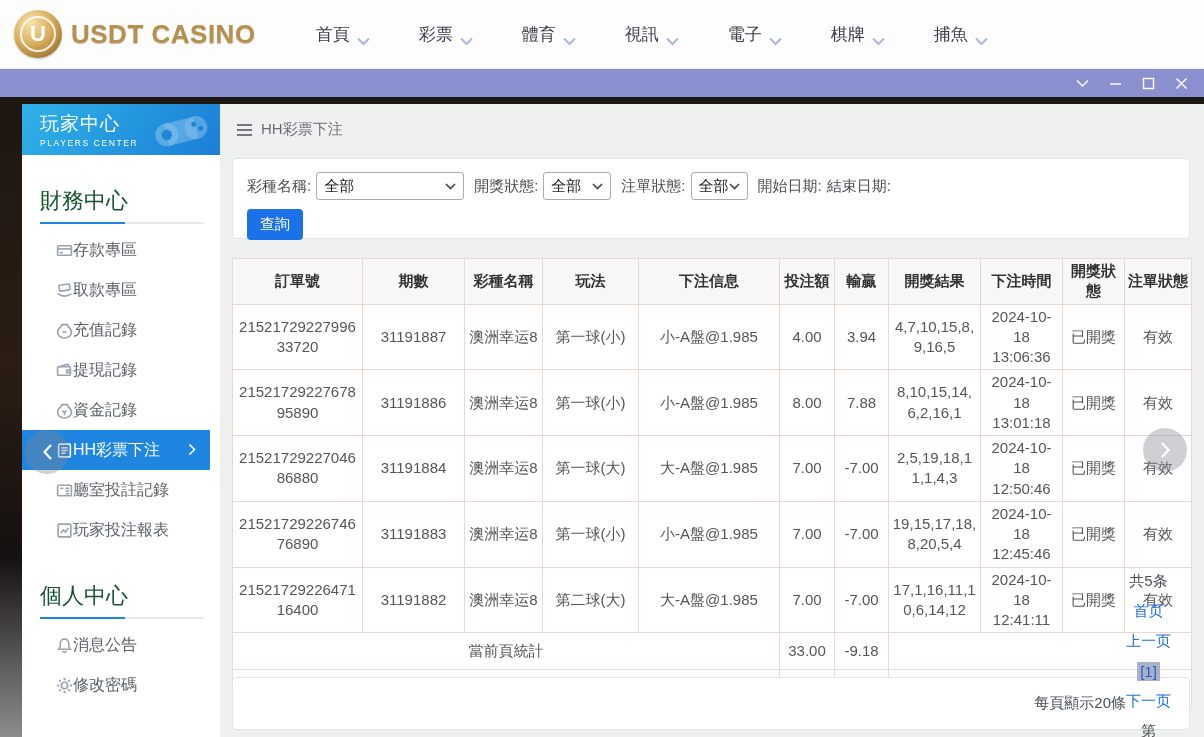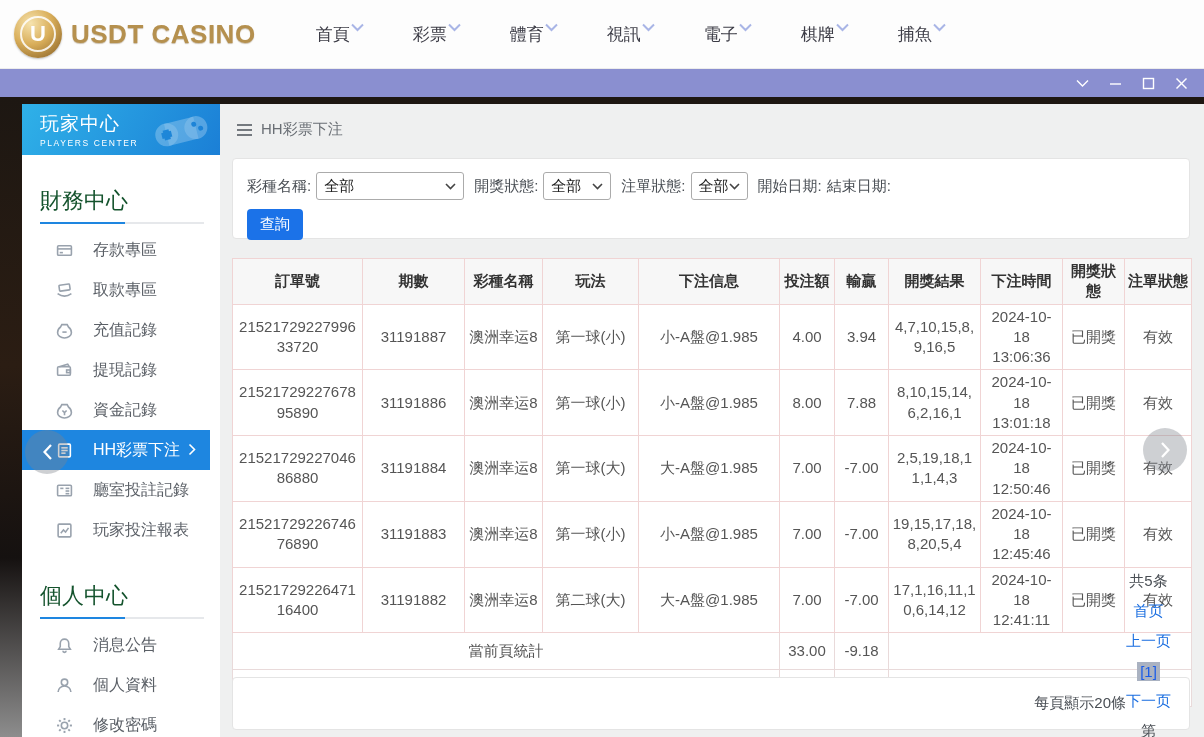--- a/index.html
+++ b/index.html
@@ -13,21 +13,21 @@
   .logo { display:flex; align-items:center; margin-left:14px; cursor:pointer; }
   .logo-badge { position:relative; width:48px; height:48px; border-radius:50%;
     background: radial-gradient(circle at 35% 28%, #f6e3ae, #d9ae5a 45%, #8d6528 92%);
     display:flex; align-items:center; justify-content:center; box-shadow:0 1px 2px rgba(0,0,0,.25); }
   .logo-badge::before { content:""; position:absolute; inset:6px; border-radius:50%;
     border:2px solid rgba(255,255,255,.85); }
   .logo-badge span { position:relative; color:#fff; font-weight:bold; font-size:22px; }
   .logo-text { margin-left:9px; font-size:26px; font-weight:800; letter-spacing:.5px;
     color:#b5904e; text-shadow:0 1px 1px rgba(110,75,20,.35); }
   .nav-items { display:flex; gap:49px; margin-left:60px; }
-  .nav-item { display:flex; align-items:flex-start; gap:1px; font-size:17px; color:#3c3c46; cursor:pointer; }
+  .nav-item { display:flex; align-items:flex-end; gap:7px; font-size:17px; color:#3c3c46; cursor:pointer; }
   .nav-item svg { display:block; }
 
   
   .titlebar { position:absolute; left:0; top:69px; width:1204px; height:28px; background:#8a8fd0;
     display:flex; align-items:center; justify-content:flex-end; gap:20px; padding-right:16px; z-index:3; }
   .tb-btn { cursor:pointer; display:flex; align-items:center; }
 
   
   .backdrop { position:absolute; left:0; top:97px; width:1204px; height:640px;
     background:linear-gradient(180deg,#1d1712 0%, #2b1d13 42%, #151110 72%, #8d8d8d 100%); }
@@ -35,21 +35,21 @@
   
   .sidebar { position:absolute; left:22px; top:104px; width:198px; height:633px; background:#fff; z-index:2; }
   .sb-header { height:51px; background:linear-gradient(120deg,#2fb1e8,#1b7fd6); color:#fff;
     padding:7px 0 0 18px; position:relative; overflow:hidden; }
   .sb-title { font-size:19px; font-weight:normal; letter-spacing:1px; }
   .sb-sub { font-size:8.5px; letter-spacing:1.6px; margin-top:1px; }
   .sb-pad { position:absolute; right:8px; top:6px; opacity:.45; transform:rotate(-14deg); }
   .sb-section-label { margin:31px 16px 6px 18px; font-size:22px; color:#14532d; }
   .sb-underline { margin:0 16px 6px 18px; height:2px; background:#e6e8eb; position:relative; }
   .sb-underline i { position:absolute; left:0; top:0; width:85px; height:2px; background:#1e86e0; display:block; }
-  .sb-item { height:40px; display:flex; align-items:center; padding-left:33px; gap:20px;
+  .sb-item { height:40px; display:flex; align-items:center; padding-left:33px; 
     color:#5a5f66; font-size:16px; cursor:pointer; position:relative; }
   .sb-ico { width:18px; height:18px; display:flex; align-items:center; justify-content:center; }
   .sb-ico svg { stroke:#99a2ad; fill:none; stroke-width:1.5; }
   .sb-item.active { background:#1e86e0; color:#fff; width:188px; }
   .sb-item.active .sb-ico svg { stroke:#fff; }
   .sb-item.active .sb-chev { position:absolute; right:14px; top:13px; }
 
   .circle-btn { position:absolute; width:44px; height:44px; border-radius:50%;
     background:rgba(125,131,139,.38); z-index:5; display:flex; align-items:center; justify-content:center; cursor:pointer; }
   .circle-btn.left { left:25px; top:430px; }
@@ -289,29 +289,20 @@
       </div>
 
     <div class="sb-item">
       <span class="sb-ico">
           <svg width="17" height="17" viewBox="0 0 16 16">
             <path d="M8,2 a4,4 0 0 1 4,4 v3 l1.5,2.5 h-11 L4,9 V6 a4,4 0 0 1 4,-4 z"></path>
             <path d="M6.5,13 a1.5,1.5 0 0 0 3,0"></path>
           </svg>
         </span>
       <span>消息公告</span>
-    </div>
-    <div class="sb-item">
-      <span class="sb-ico">
-          <svg width="17" height="17" viewBox="0 0 16 16">
-            <circle cx="8" cy="5" r="3"></circle>
-            <path d="M2,14 a6,5.5 0 0 1 12,0"></path>
-          </svg>
-        </span>
-      <span>個人資料</span>
     </div>
     <div class="sb-item">
       <span class="sb-ico">
           <svg width="17" height="17" viewBox="0 0 16 16">
             <circle cx="8" cy="8" r="3"></circle>
             <g stroke-width="1.8">
               <line x1="8" y1="1" x2="8" y2="3"></line>
               <line x1="8" y1="13" x2="8" y2="15"></line>
               <line x1="1" y1="8" x2="3" y2="8"></line>
               <line x1="13" y1="8" x2="15" y2="8"></line>

